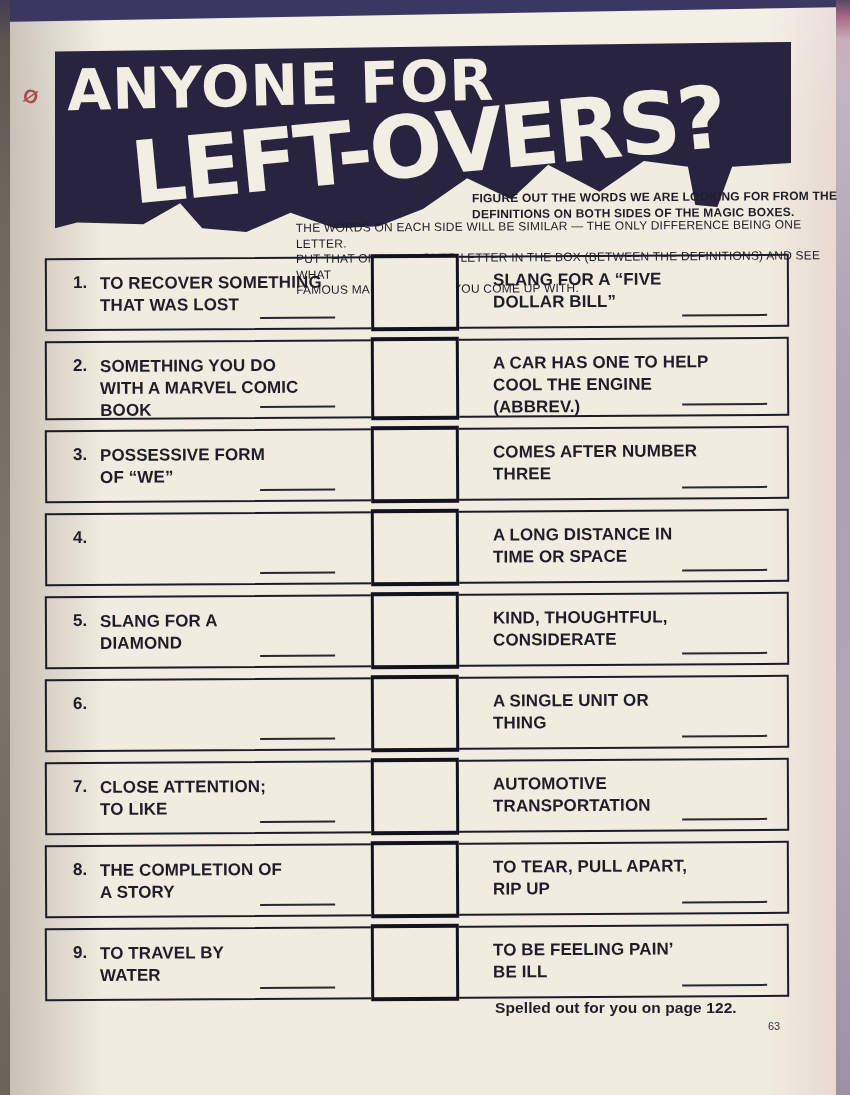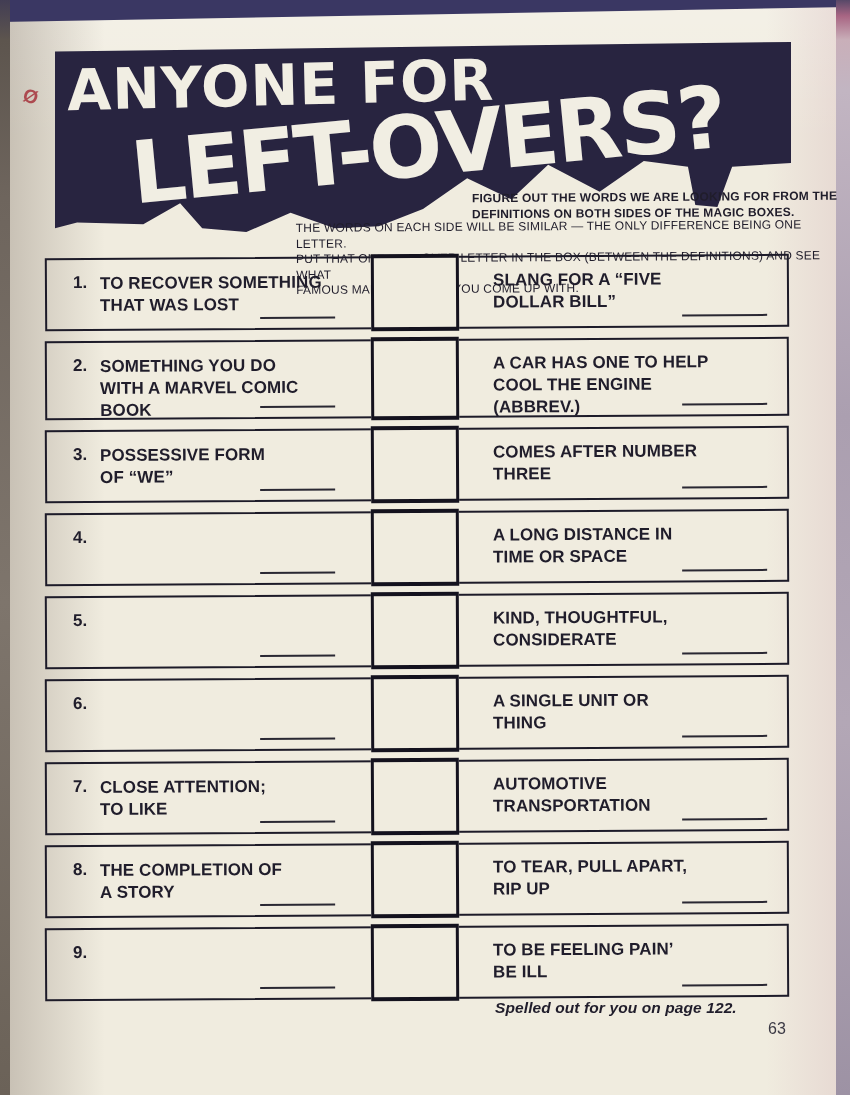--- a/index.html
+++ b/index.html
@@ -92,23 +92,23 @@
     background:var(--color-paper, #f0ecdf); box-sizing:border-box;
   }
   .cell-right {
     position:absolute; left:412px; right:0; top:0; bottom:0;
     padding:12px 0 0 34px; box-sizing:border-box;
   }
   .blank-right { position:absolute; right:20px; bottom:9px; width:85px; height:2px; background:#2a2833; }
   
   .footer-note {
     position:absolute; left:495px; top:999px;
-    font-size:15.5px; font-weight:bold; font-style:italic; letter-spacing:.1px;
-  }
-  .page-num { position:absolute; left:768px; top:1020px; font-size:16px; color:#3b3944; }
+    font-size:15.5px; font-weight:bold; letter-spacing:.1px;
+  }
+  .page-num { position:absolute; left:768px; top:1020px; font-size:11px; color:#3b3944; }
 </style>
 </head>
 <body>
 
 <div class="paper"></div>
 <div class="top-band"></div>
 <div class="left-strip"></div>
 <div class="right-strip"></div>
 <div class="red-mark">Ø</div>
 
@@ -177,20 +177,22 @@
     <div class="magic-box"></div>
     <div class="cell-right">
       <div class="clue">A LONG DISTANCE IN
 TIME OR SPACE</div>
     </div>
     <div class="blank-right"></div>
   </div>
     <div class="row">
     <div class="cell-left">
       <span class="num">5.</span>
+      <div class="clue">SLANG FOR A
+DIAMOND</div>
     </div>
     <div class="blank-left"></div>
     <div class="magic-box"></div>
     <div class="cell-right">
       <div class="clue">KIND, THOUGHTFUL,
 CONSIDERATE</div>
     </div>
     <div class="blank-right"></div>
   </div>
     <div class="row">
@@ -229,20 +231,22 @@
     <div class="magic-box"></div>
     <div class="cell-right">
       <div class="clue">TO TEAR, PULL APART,
 RIP UP</div>
     </div>
     <div class="blank-right"></div>
   </div>
     <div class="row">
     <div class="cell-left">
       <span class="num">9.</span>
+      <div class="clue">TO TRAVEL BY
+WATER</div>
     </div>
     <div class="blank-left"></div>
     <div class="magic-box"></div>
     <div class="cell-right">
       <div class="clue">TO BE FEELING PAIN’
 BE ILL</div>
     </div>
     <div class="blank-right"></div>
   </div>
   </div>

